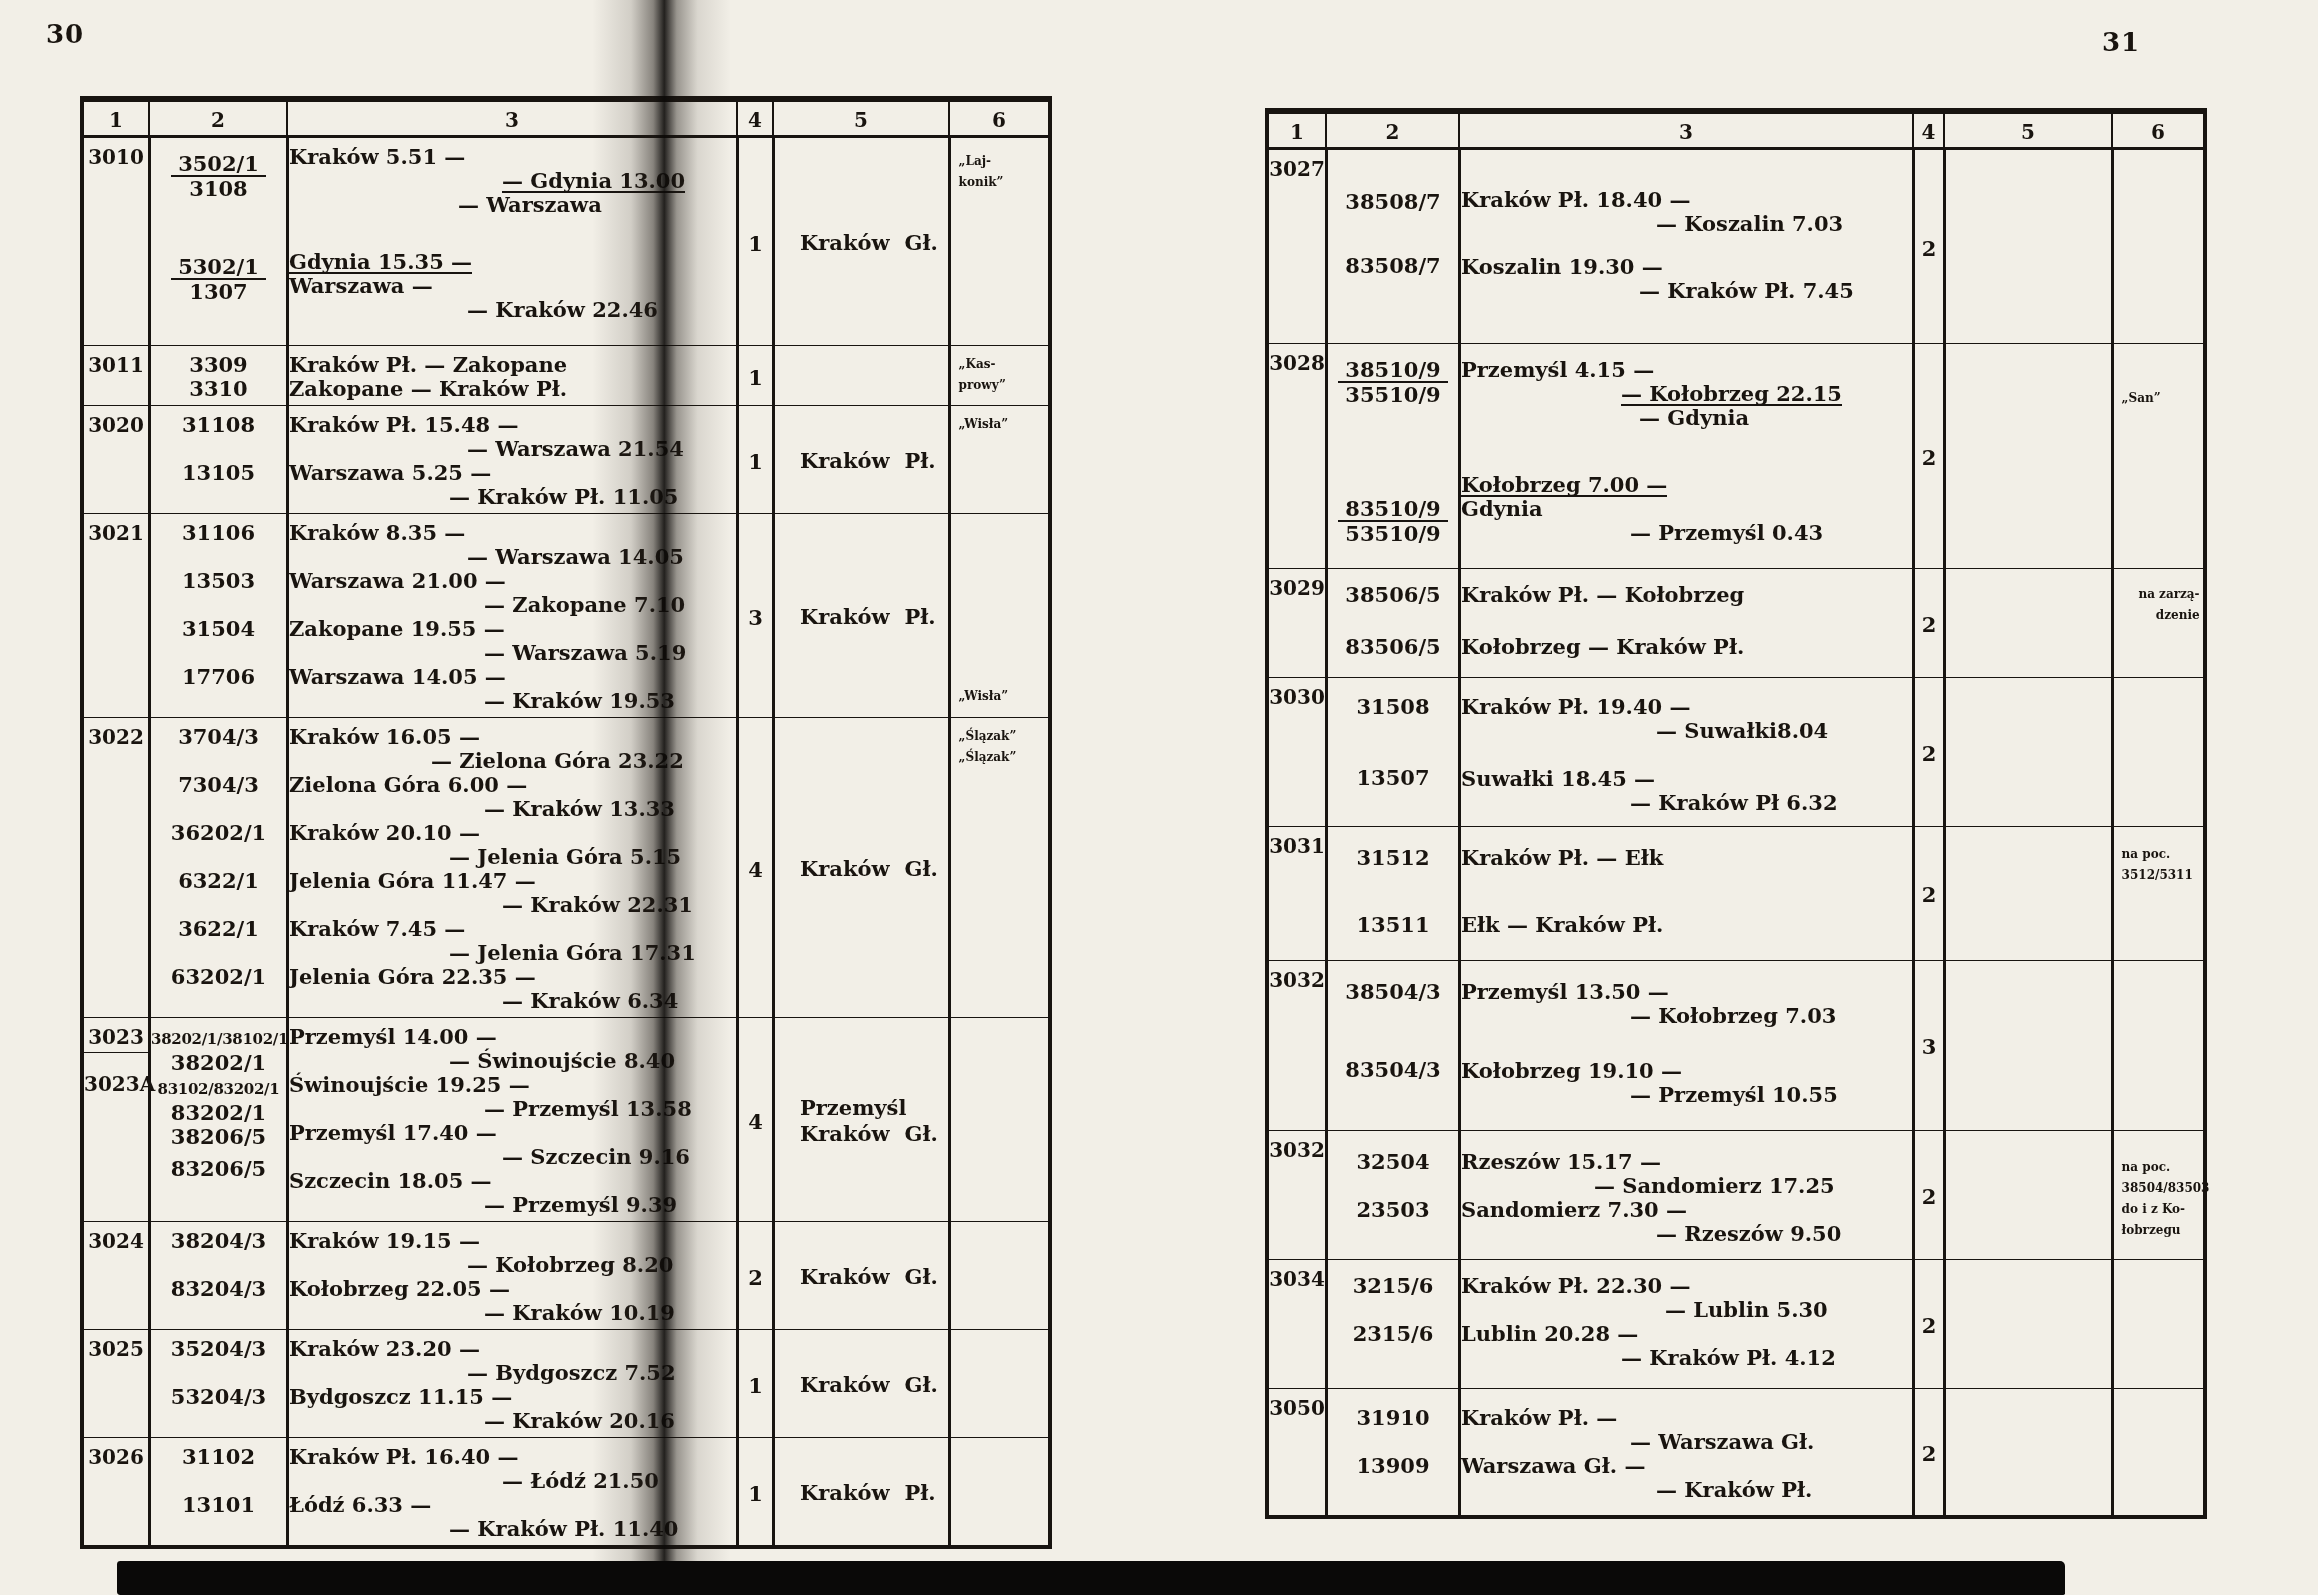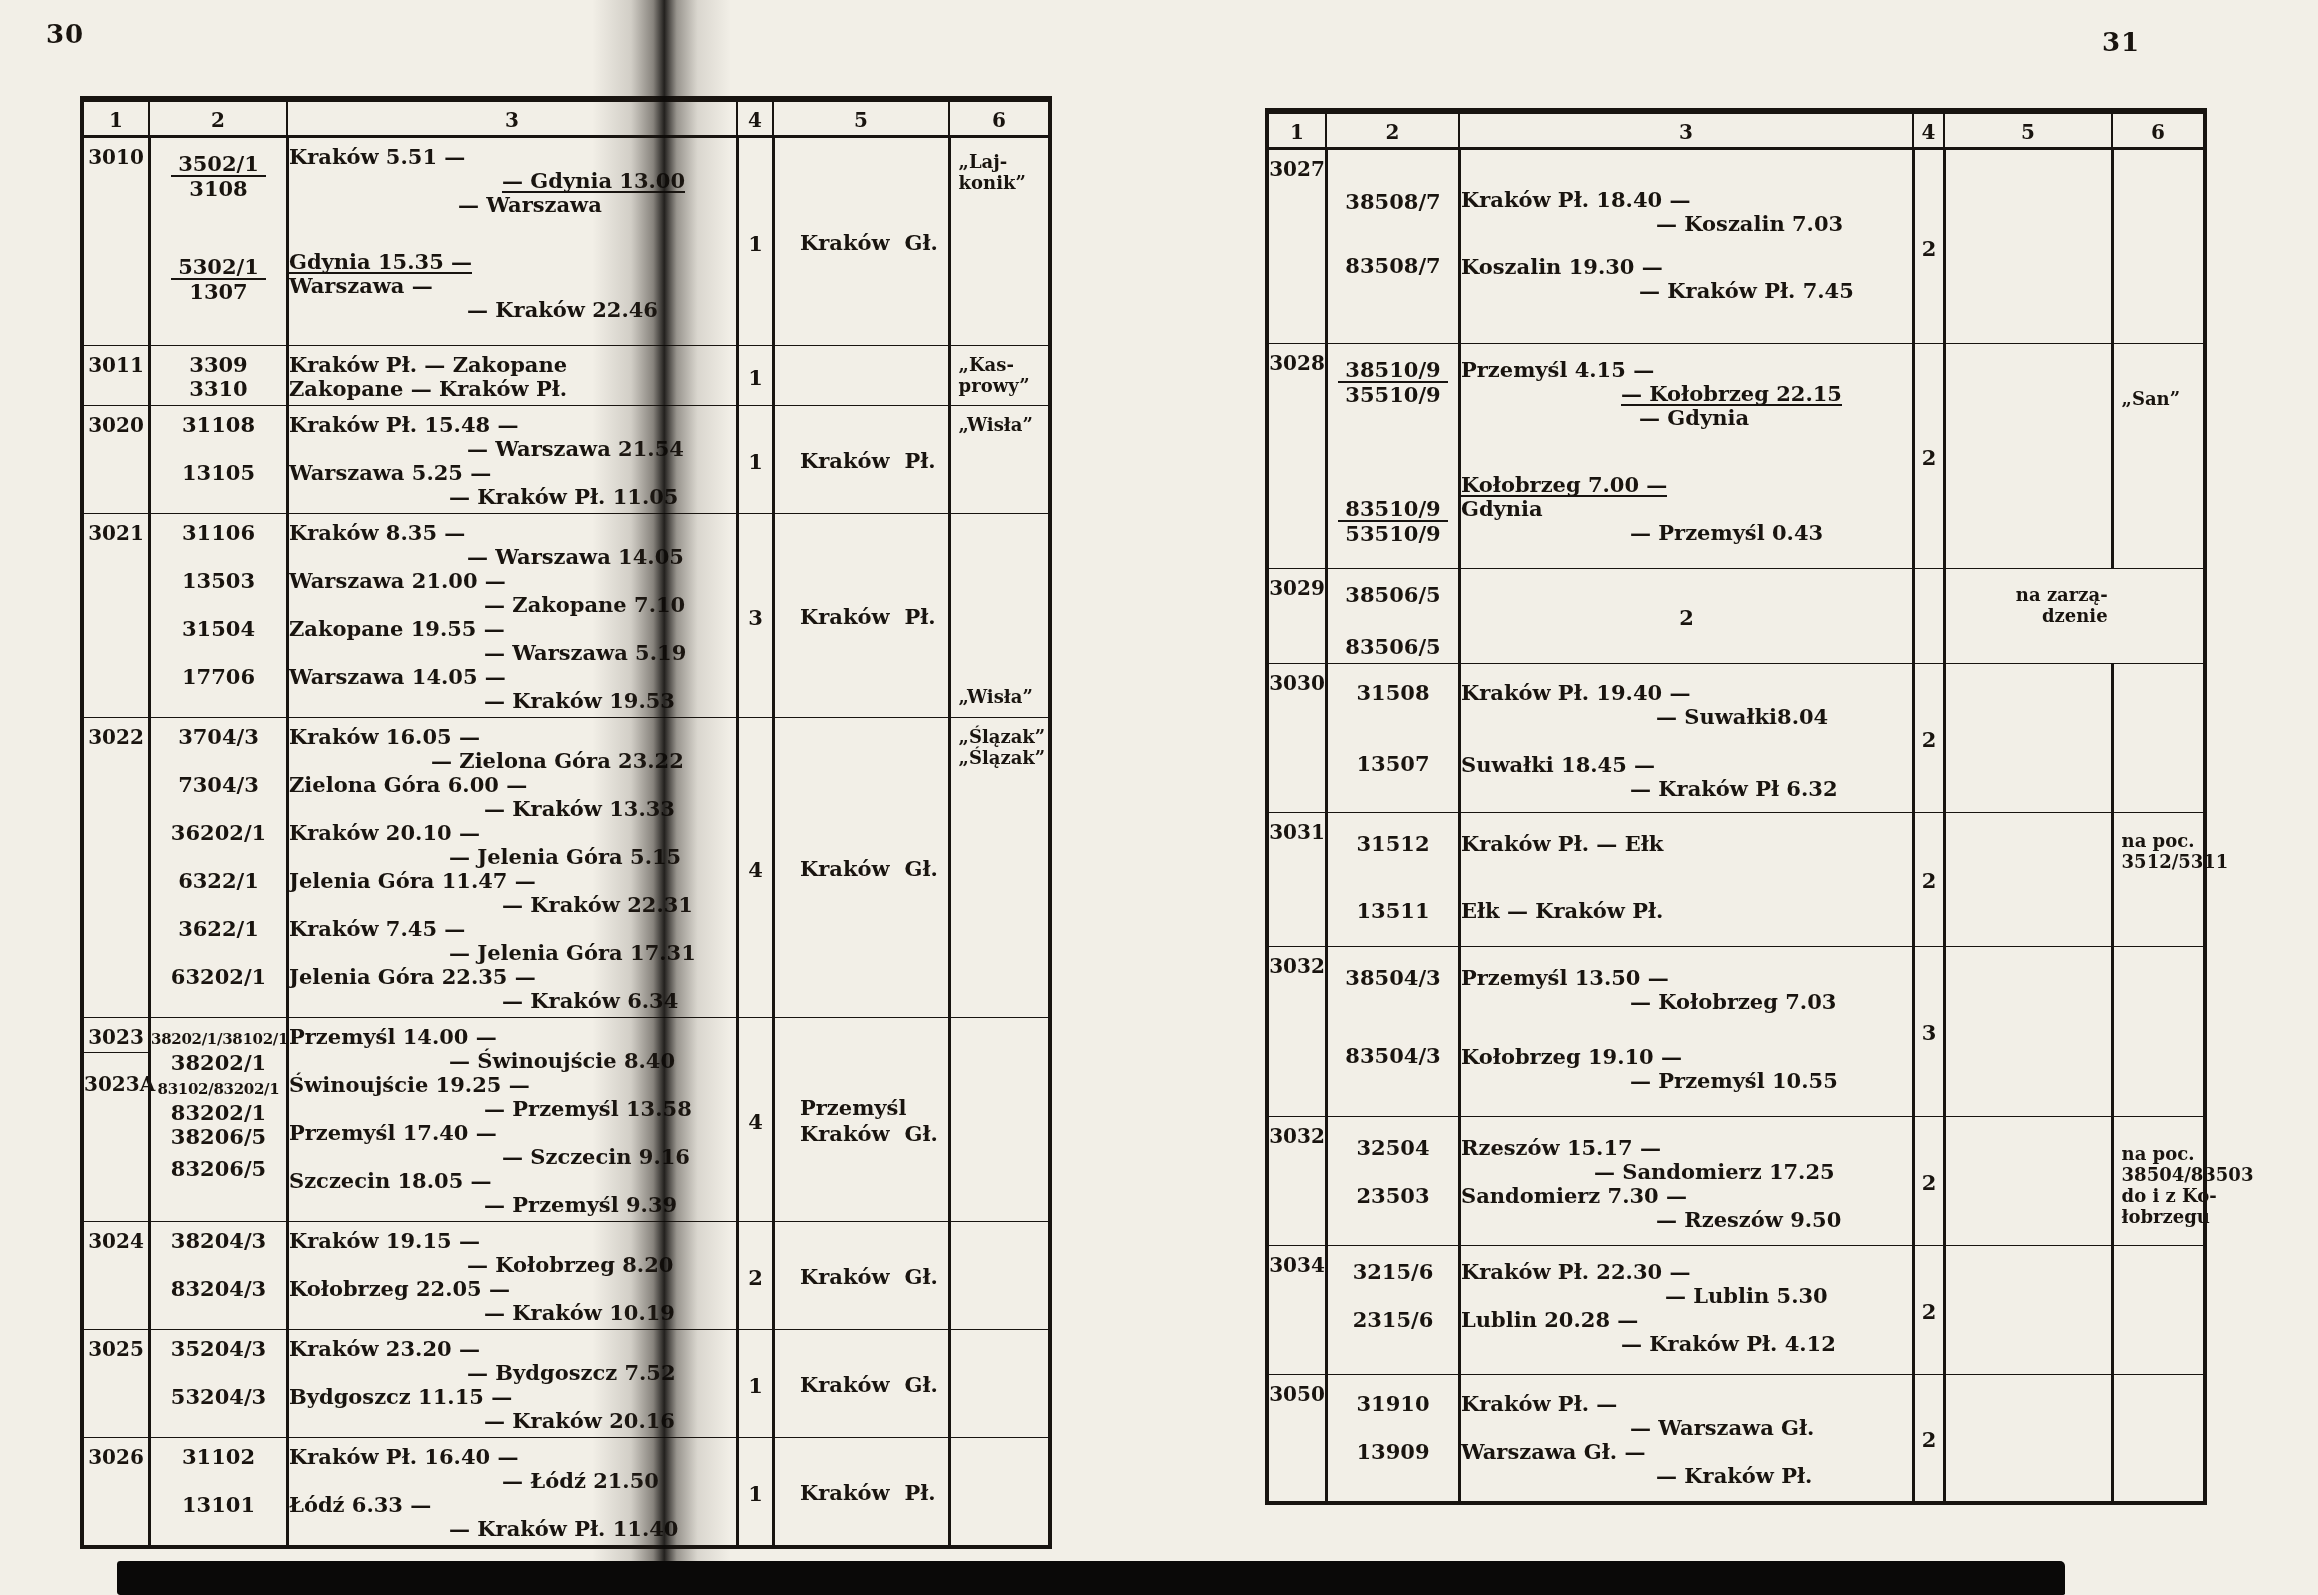--- a/index.html
+++ b/index.html
@@ -39,21 +39,21 @@
 
   .cell-route{font-size:21px;padding-right:3.4px;text-align:left;}
   .rline{line-height:24px;white-space:nowrap;}
   .rline .uline{display:inline-block;line-height:20px;border-bottom:2.5px solid #181410;padding-bottom:0;}
   .spacer{height:0;}
 
   .cell-count{display:flex;align-items:center;justify-content:center;font-size:21px;}
   .cell-home{display:flex;flex-direction:column;justify-content:center;padding-left:25px;font-size:21px;word-spacing:7.6px;}
   .home-line{line-height:26px;white-space:nowrap;}
 
-  .cell-note{display:flex;flex-direction:column;padding:7.6px 3.4px 6.8px 7.6px;font-size:18px;}
+  .cell-note{display:flex;flex-direction:column;padding:7.6px 3.4px 6.8px 7.6px;font-size:12px;}
   .note{display:block;}
   .note.bottom{margin-top:auto;padding-bottom:3.4px;}
   .note-line{line-height:21px;white-space:nowrap;}
 
   .gutter{position:absolute;left:592px;top:0;width:139px;height:1595px;
     background:linear-gradient(90deg,
       rgba(40,34,28,0) 0%,
       rgba(40,34,28,0.16) 28%,
       rgba(30,25,20,0.50) 44%,
       rgba(12,10,8,0.90) 52%,
@@ -390,20 +390,25 @@
         </div>
       </div>
       <div class="trow">
         <div class="cell cell-id">
           <div class="id-line">3029</div>
         </div>
         <div class="cell cell-trains">
           <div class="tline" style="margin-top: 7px;"><span>38506/5</span></div>
           <div class="tline" style="margin-top: 28px;"><span>83506/5</span></div>
         </div>
+        <div class="cell cell-route">
+          <div class="rline" style="margin-top: 7px;"><span>Kraków Pł. — Kołobrzeg</span></div>
+          <div class="rline" style="margin-top: 28px;"><span>Kołobrzeg — Kraków Pł.</span></div>
+          <div class="spacer" style="height: 14px;"></div>
+        </div>
         <div class="cell cell-count">
           <span>2</span>
         </div>
         <div class="cell cell-home"></div>
         <div class="cell cell-note">
           <div class="note top" style="margin-top: 7px; text-align: right;">
             <div class="note-line">na zarzą-</div>
             <div class="note-line">dzenie</div>
           </div>
         </div>

